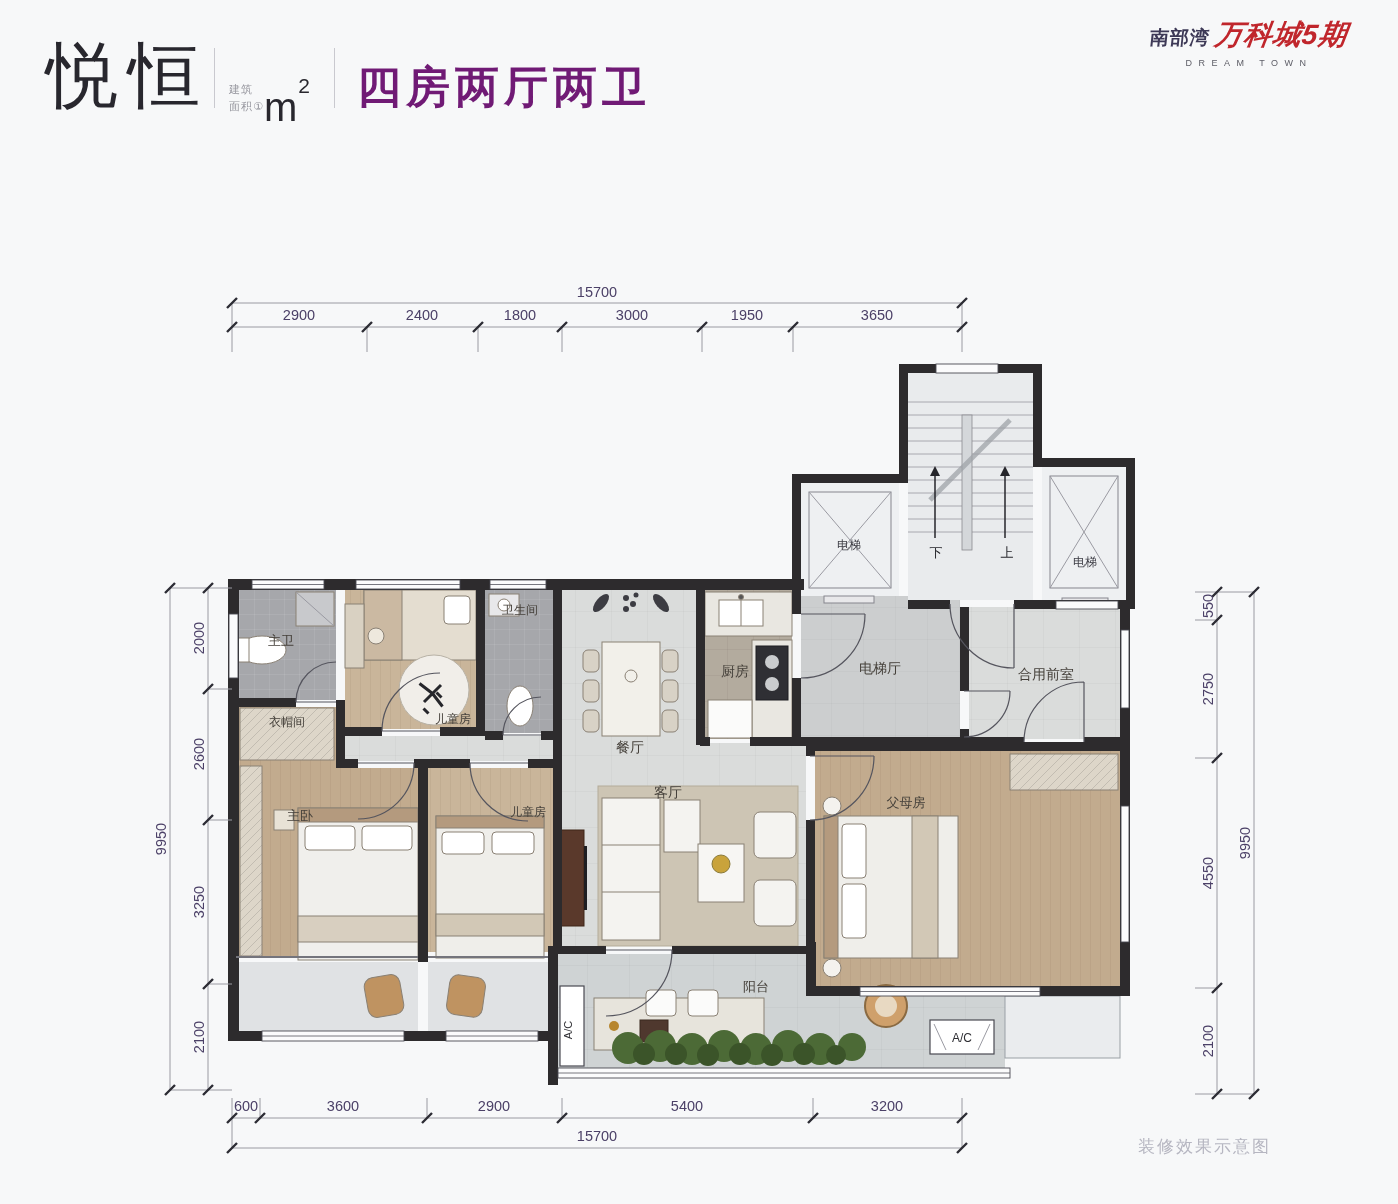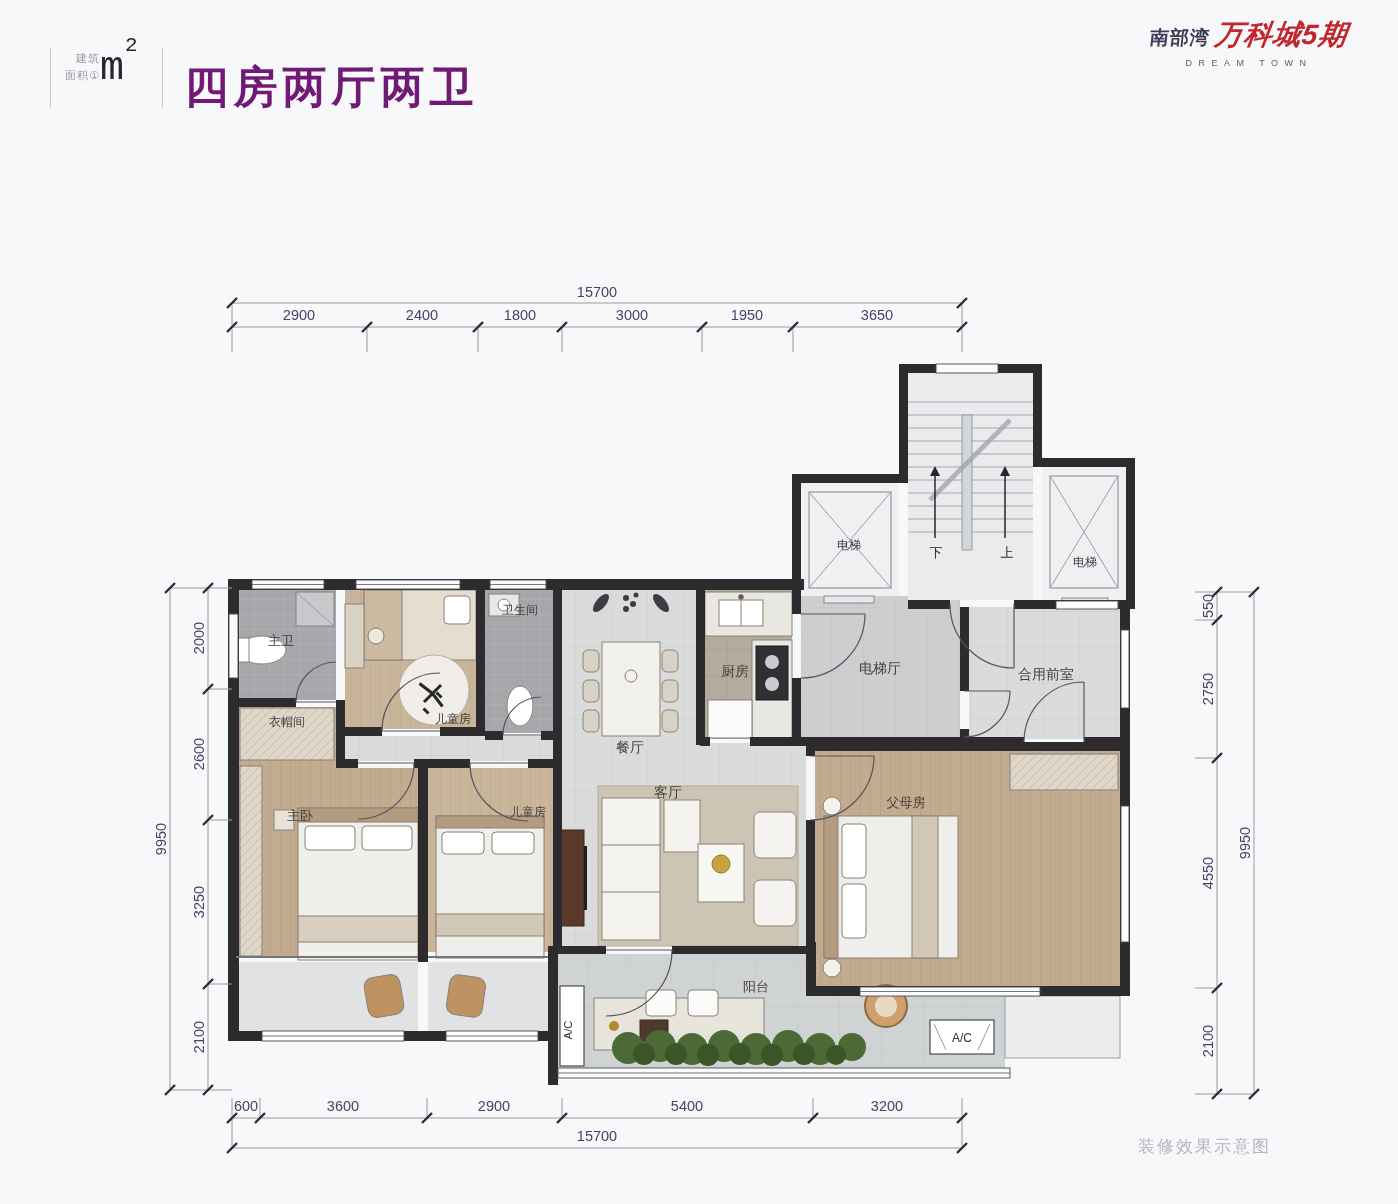--- a/index.html
+++ b/index.html
@@ -1,43 +1,44 @@
 <!DOCTYPE html>
 <html><head>
 <meta charset="utf-8">
 <style>
   html,body{margin:0;padding:0;background:#f7f8f9;font-family:"Liberation Sans","DejaVu Sans",sans-serif;}
   #stage{position:relative;width:1398px;height:1204px;background:#f7f8f9;overflow:hidden;}
   
   .hdr{position:absolute;left:46px;top:34px;display:flex;align-items:flex-start;color:#28272e;}
   .unit-name{font-size:72px;line-height:1.15;letter-spacing:10px;font-weight:500;}
   .vdiv{width:1px;height:60px;background:#c9c9cf;margin:14px 14px 0 4px;}
-  .area-label{margin-top:16px;font-size:11px;color:#96969e;line-height:1.55;letter-spacing:1px;white-space:pre-line;text-align:right;}
+  .area-label{margin-top:47px;font-size:11px;color:#96969e;line-height:1.55;letter-spacing:1px;white-space:pre-line;}
   .area-val{font-size:86px;line-height:1;margin:0 4px 0 8px;font-weight:400;letter-spacing:2px;}
-  .area-unit{font-size:40px;font-weight:400;font-family:Liberation Mono, monospace;}
+  .area-unit{font-size:40px;margin-top:40px;font-weight:400;}
   .area-unit sup{font-size:21px;vertical-align:28px;margin-left:1px;}
   .vdiv2{width:1px;height:60px;background:#c9c9cf;margin:14px 22px 0 24px;}
   .layout-txt{font-size:44px;font-weight:700;margin-top:24px;letter-spacing:5px;color:#701a75;}
   
   .logo{position:absolute;left:1138px;top:16px;width:222px;text-align:center;}
   .logo-row{display:flex;align-items:baseline;justify-content:center;}
   .logo-prefix{font-size:19px;font-weight:700;color:#3d3956;letter-spacing:1px;transform:skewX(-6deg);}
   .logo-name{font-size:28px;font-weight:800;color:#c0262c;font-style:italic;margin-left:5px;letter-spacing:1px;transform:skewX(-8deg);}
   .logo-sub{font-size:9px;letter-spacing:6.5px;color:#5d5d66;margin-top:4px;}
   svg text{font-family:"Liberation Sans","DejaVu Sans",sans-serif;}
   .roomlbl{fill:#45403a;}
   .dimnum{fill:#4b4067;font-size:14.5px;}
   .wm{fill:#b6b6c1;font-size:17px;letter-spacing:2px;}
 </style>
 </head>
 <body>
 
 <div id="stage">
 
   <div class="hdr">
+    <div class="unit-name">悦恒</div>
     <div class="vdiv"></div>
     <div class="area-label">建筑
 面积①</div>
     <div class="area-unit"><span>m</span><sup>2</sup></div>
     <div class="vdiv2"></div>
     <div class="layout-txt">四房两厅两卫</div>
   </div>
 
   <div class="logo">
     <div class="logo-row">

